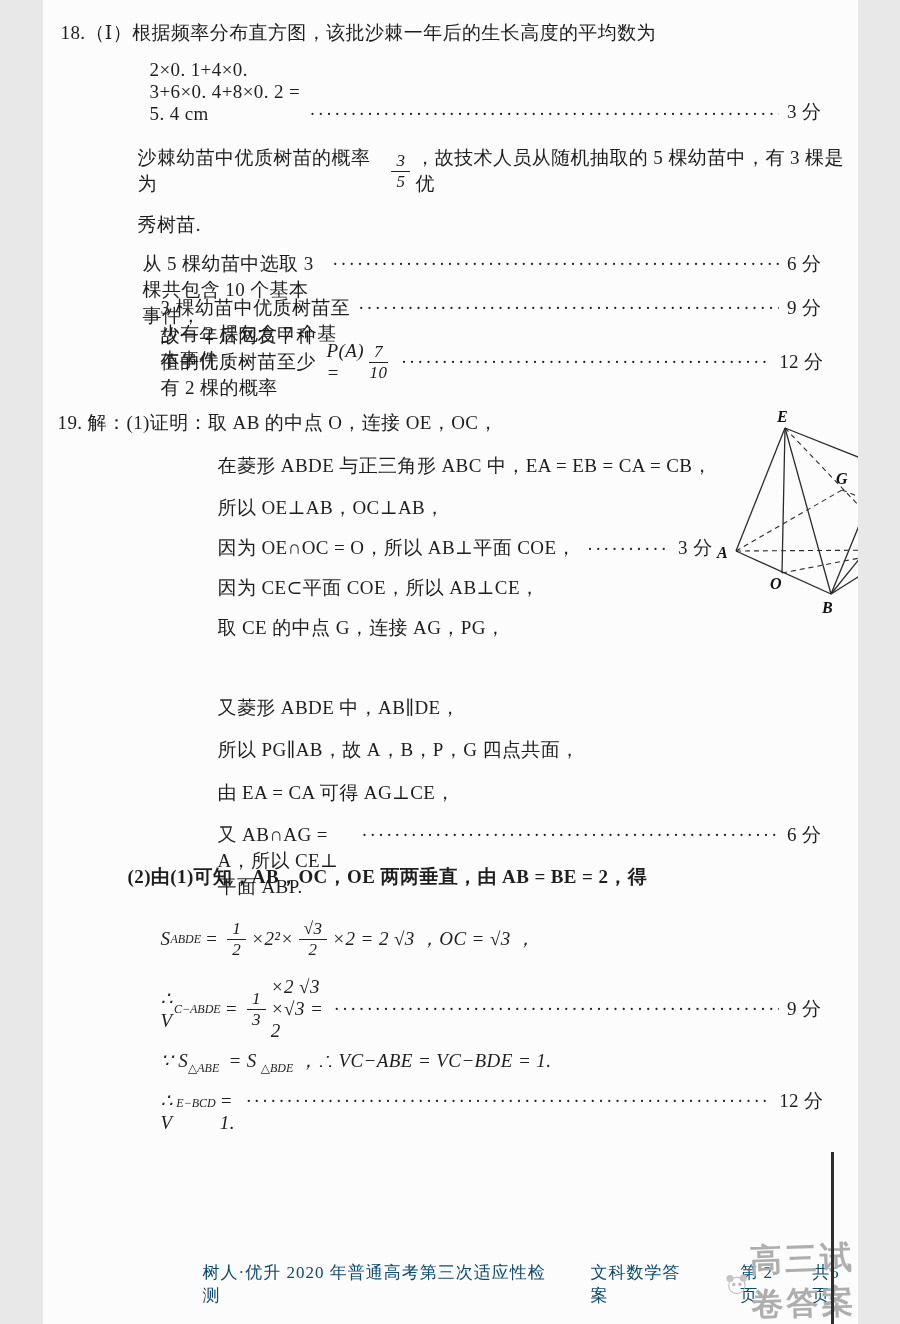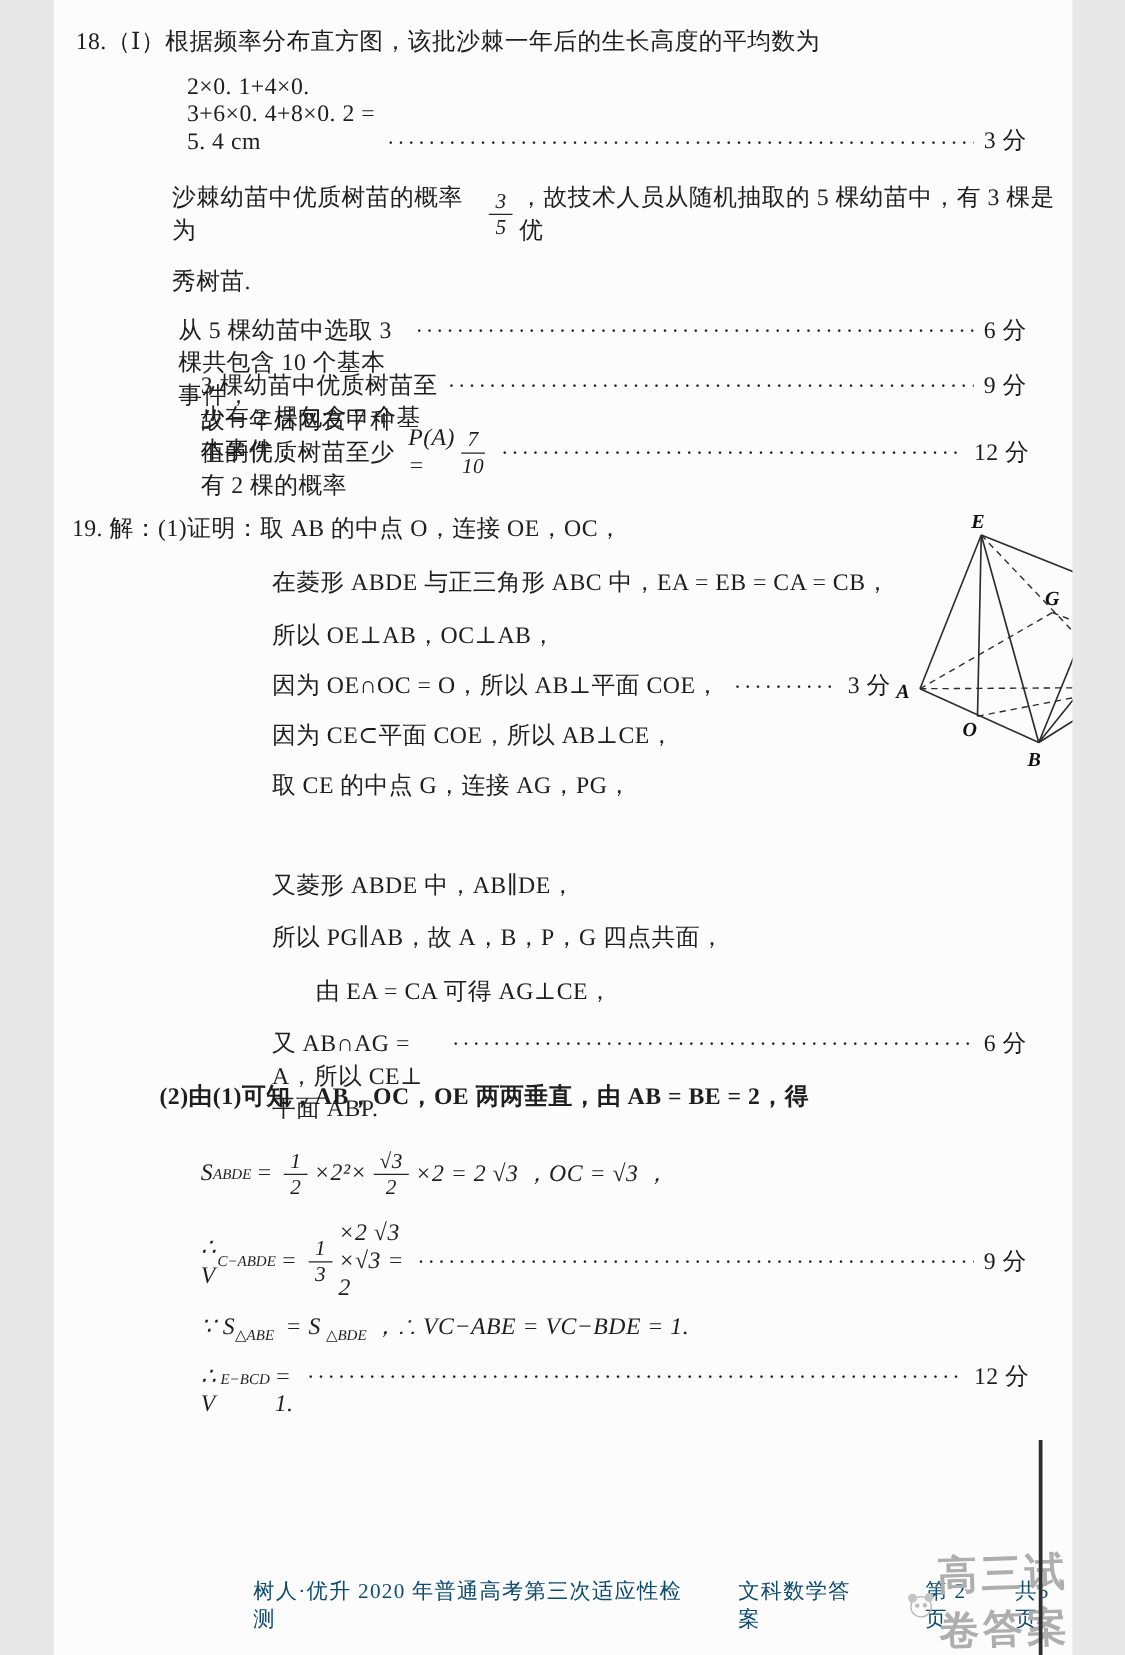--- a/index.html
+++ b/index.html
@@ -105,21 +105,21 @@
   </div>
   <div class="row" style="left:175px;top:615px;">
     <span>取 CE 的中点 G，连接 AG，PG，</span>
   </div>
   <div class="row" style="left:175px;top:695px;">
     <span>又菱形 ABDE 中，AB∥DE，</span>
   </div>
   <div class="row" style="left:175px;top:737px;">
     <span>所以 PG∥AB，故 A，B，P，G 四点共面，</span>
   </div>
-  <div class="row" style="left:175px;top:780px;margin-left:35px;">
+  <div class="row" style="left:175px;top:780px;">
     <span>由 EA = CA 可得 AG⊥CE，</span>
   </div>
   <div class="rowf" style="left:175px;top:822px;right:36px;">
     <span>又 AB∩AG = A，所以 CE⊥平面 ABP.</span>
     <span class="leader">························································································································</span>
     <span class="score">6 分</span>
   </div>
   <div class="row" style="left:85px;top:864px;font-weight:bold;">
     <span>(2)由(1)可知，AB，OC，OE 两两垂直，由 AB = BE = 2，得</span>
   </div>

